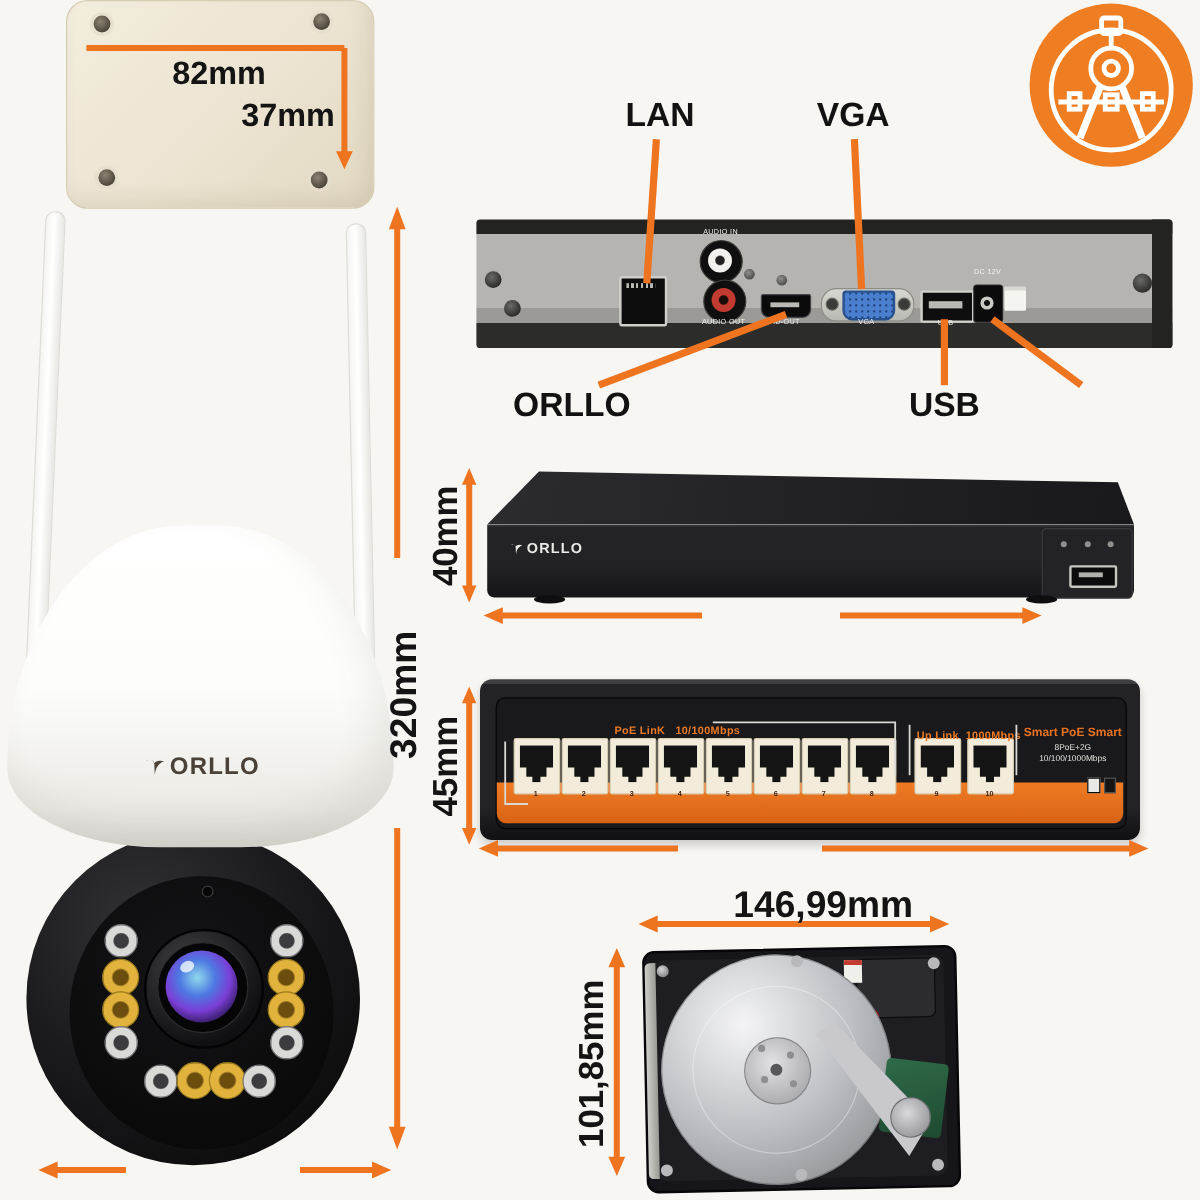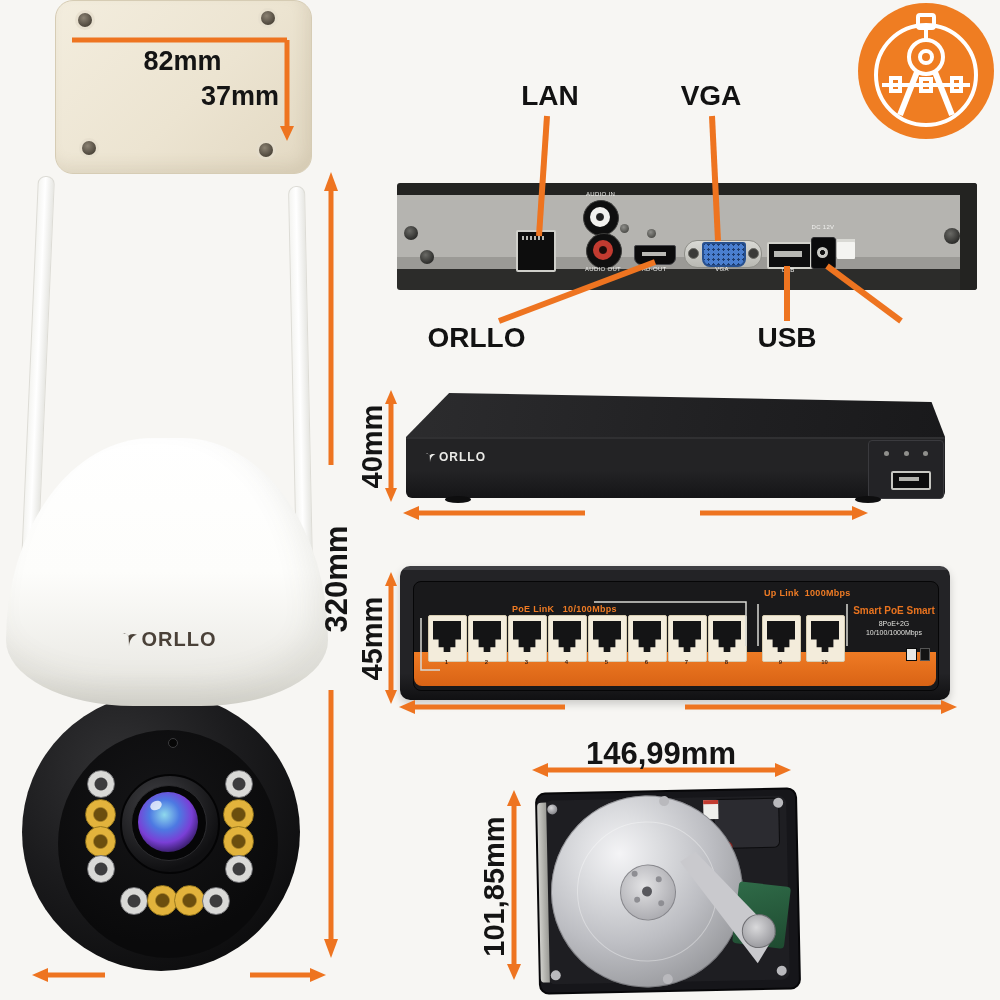--- a/index.html
+++ b/index.html
@@ -251,21 +251,21 @@
   <div class="rj-bezel" style="left:708px;">
       <div class="rj-jack"></div>
     </div>
   <div class="rj-bezel" style="left:762px;">
       <div class="rj-jack"></div>
     </div>
   <div class="rj-bezel" style="left:806px;">
       <div class="rj-jack"></div>
     </div>
   <div class="sw-orange-lbl" style="left:512px;top:604px;"><span>PoE LinK</span>&nbsp;&nbsp;&nbsp;<span>10/100Mbps</span></div>
-  <div class="sw-orange-lbl" style="left:764px;top:588px;"><span>Up Link</span>&nbsp;&nbsp;<span>1000Mbps</span></div>
+  <div class="sw-orange-lbl" style="left:764px;top:608px;"><span>Up Link</span>&nbsp;&nbsp;<span>1000Mbps</span></div>
   <div class="sw-title">Smart PoE Smart</div>
   <div class="sw-spec" style="top:620px;">8PoE+2G</div>
   <div class="sw-spec" style="top:629px;">10/100/1000Mbps</div>
   <div class="sw-toggle">
       <i></i>
       <i></i>
     </div>
   <div class="port-num" style="left:434px;">1</div>
   <div class="port-num" style="left:474px;">2</div>
   <div class="port-num" style="left:514px;">3</div>
@@ -286,21 +286,21 @@
     <div class="redwire"></div>
     <div class="platter"></div>
     <div class="pcb"></div>
     <div class="arm"></div>
     <div class="pivot"></div>
     <div class="hub"></div>
     <div class="hub-hole"></div>
     <div class="hub-dots"></div>
     <div class="hdd-screws"></div>
   </div>
-  <div class="dim-label lbl-z" style="left:561px;top:736px;width:200px;font-size:31px;">146,99mm</div>
+  <div class="dim-label lbl-z" style="left:561px;top:736px;width:200px;font-size:31px;text-align:right;">146,99mm</div>
   <div class="dim-label vert lbl-z" style="left:389px;top:870px;width:210px;font-size:29px;">101,85mm</div>
 
   <svg class="overlay" width="1000" height="1000" viewBox="0 0 1000 1000">
     <g stroke="#ee7420" stroke-width="5" fill="#ee7420">
       <g>
           <line x1="72" y1="40" x2="287" y2="40"></line>
         </g>
       <g>
           <line x1="287" y1="40" x2="287" y2="128"></line>
           <polygon points="280,126 294,126 287,141" stroke="none"></polygon>

